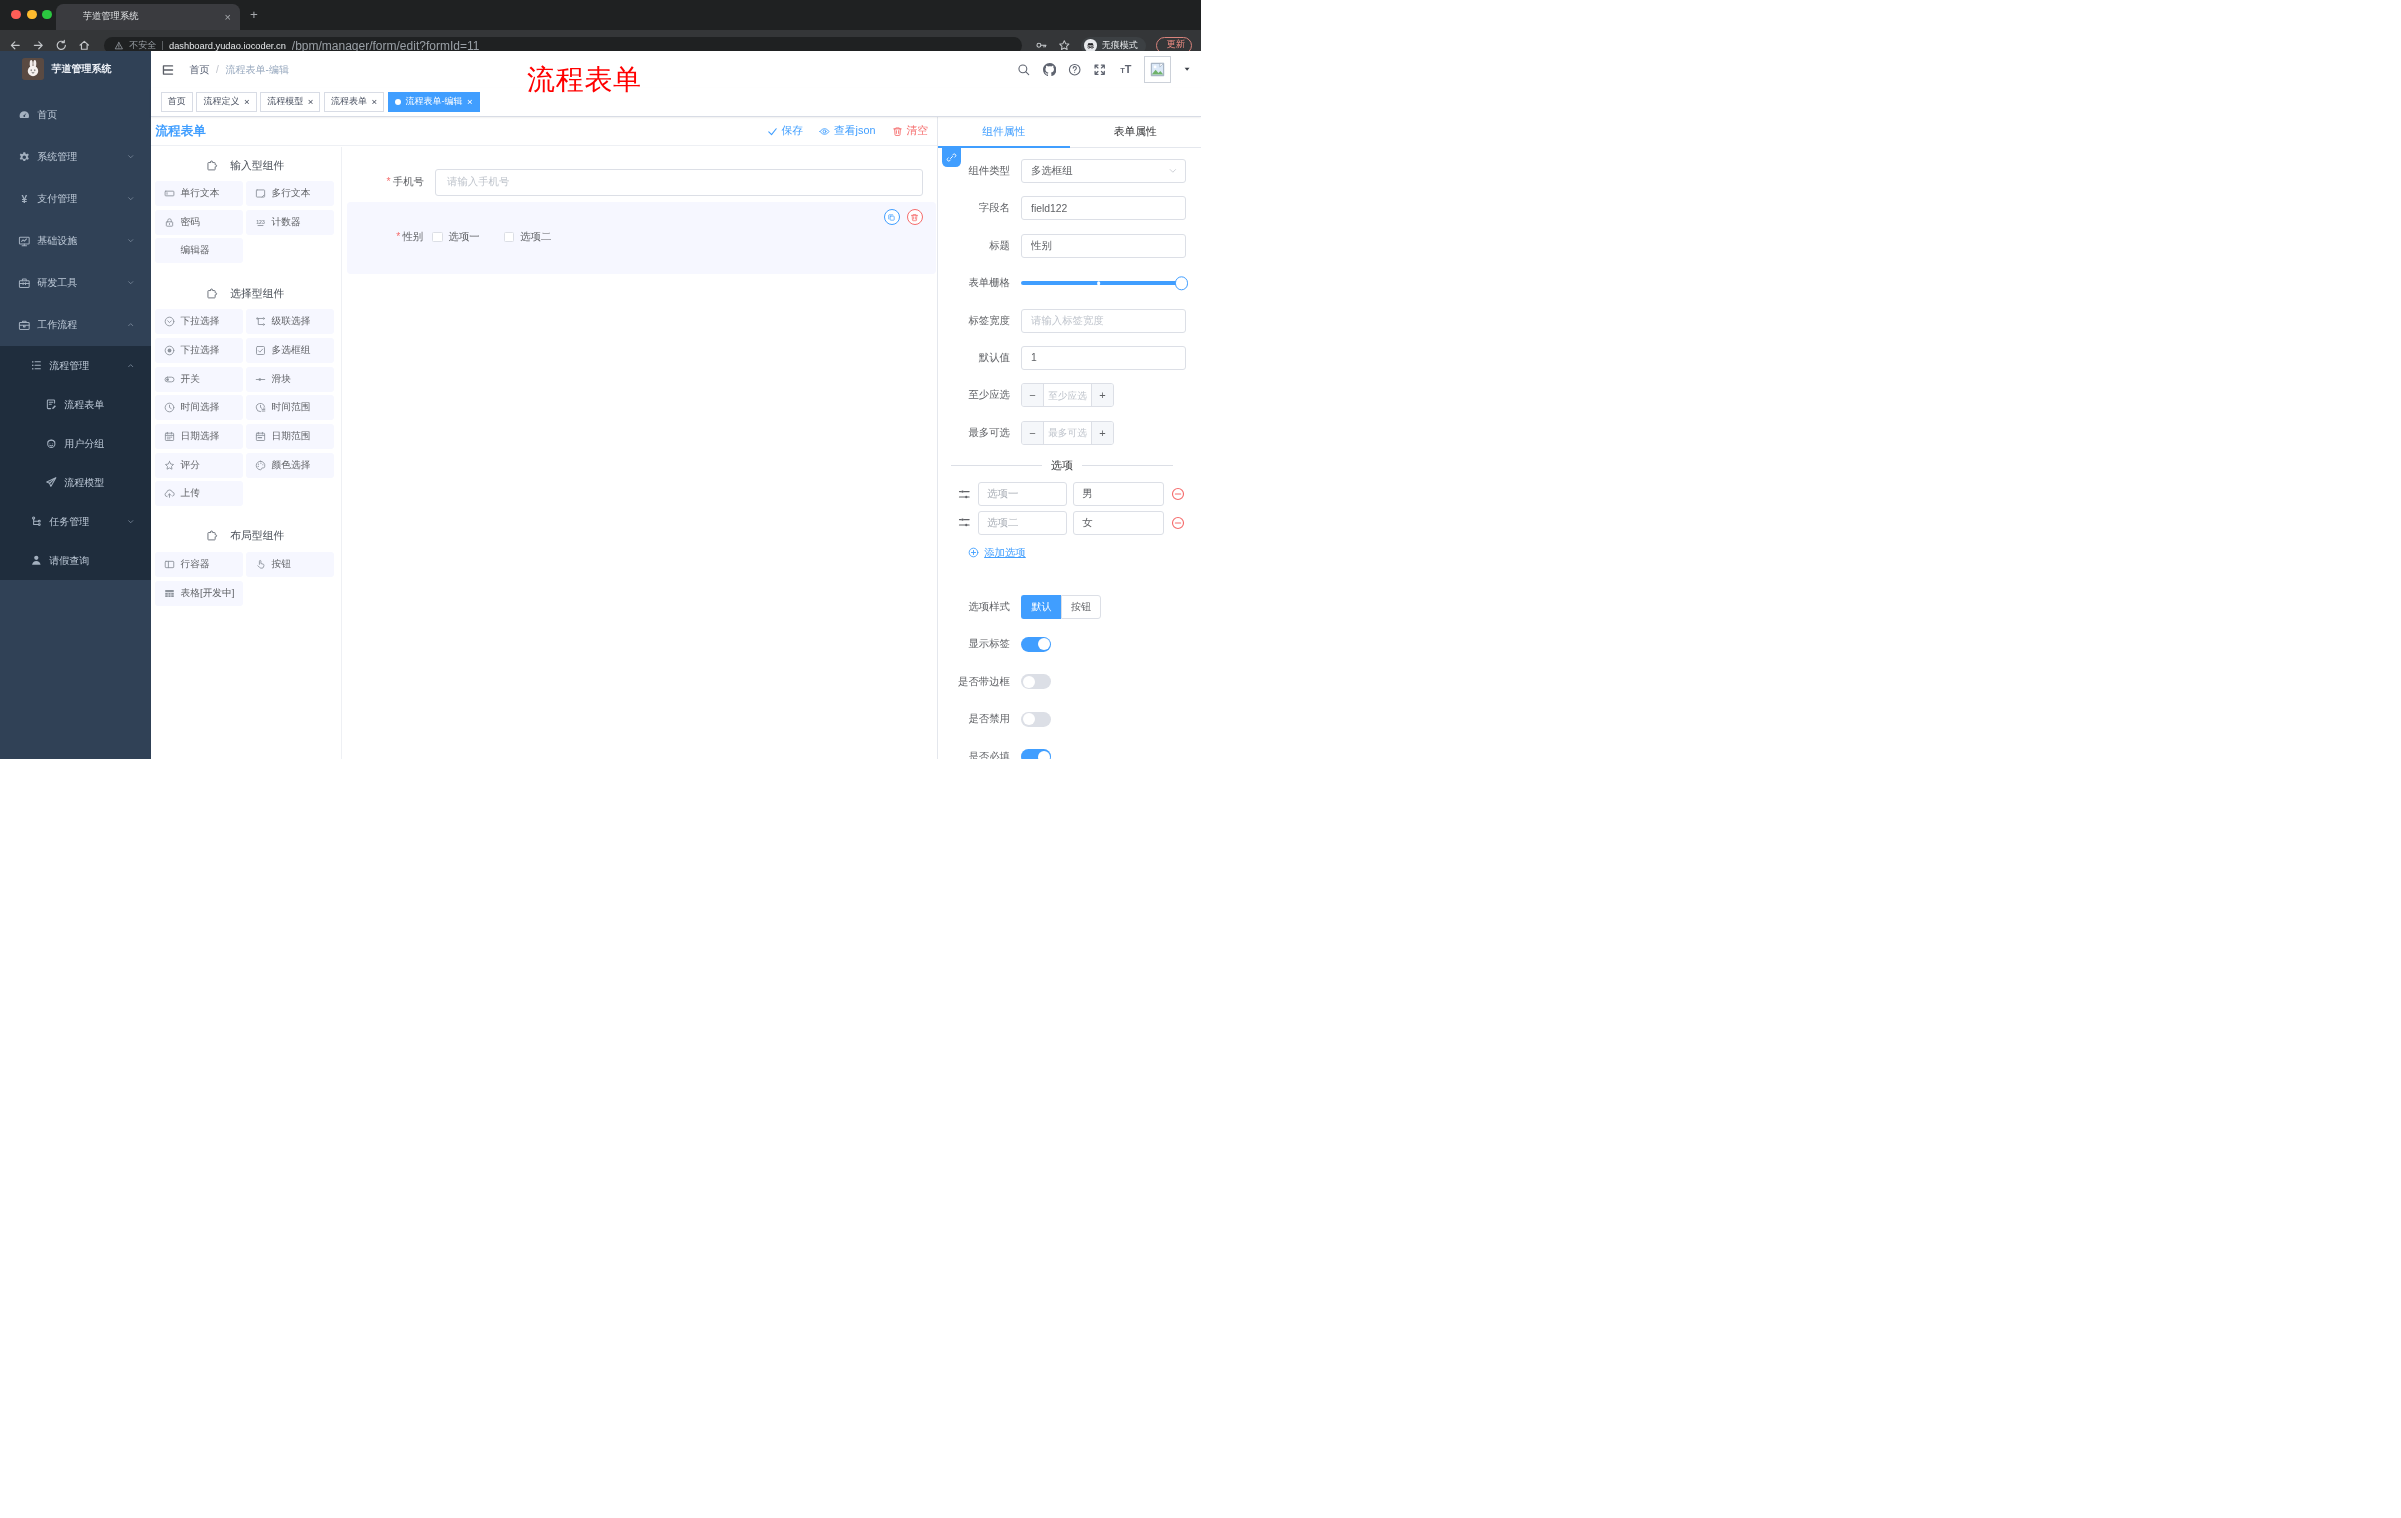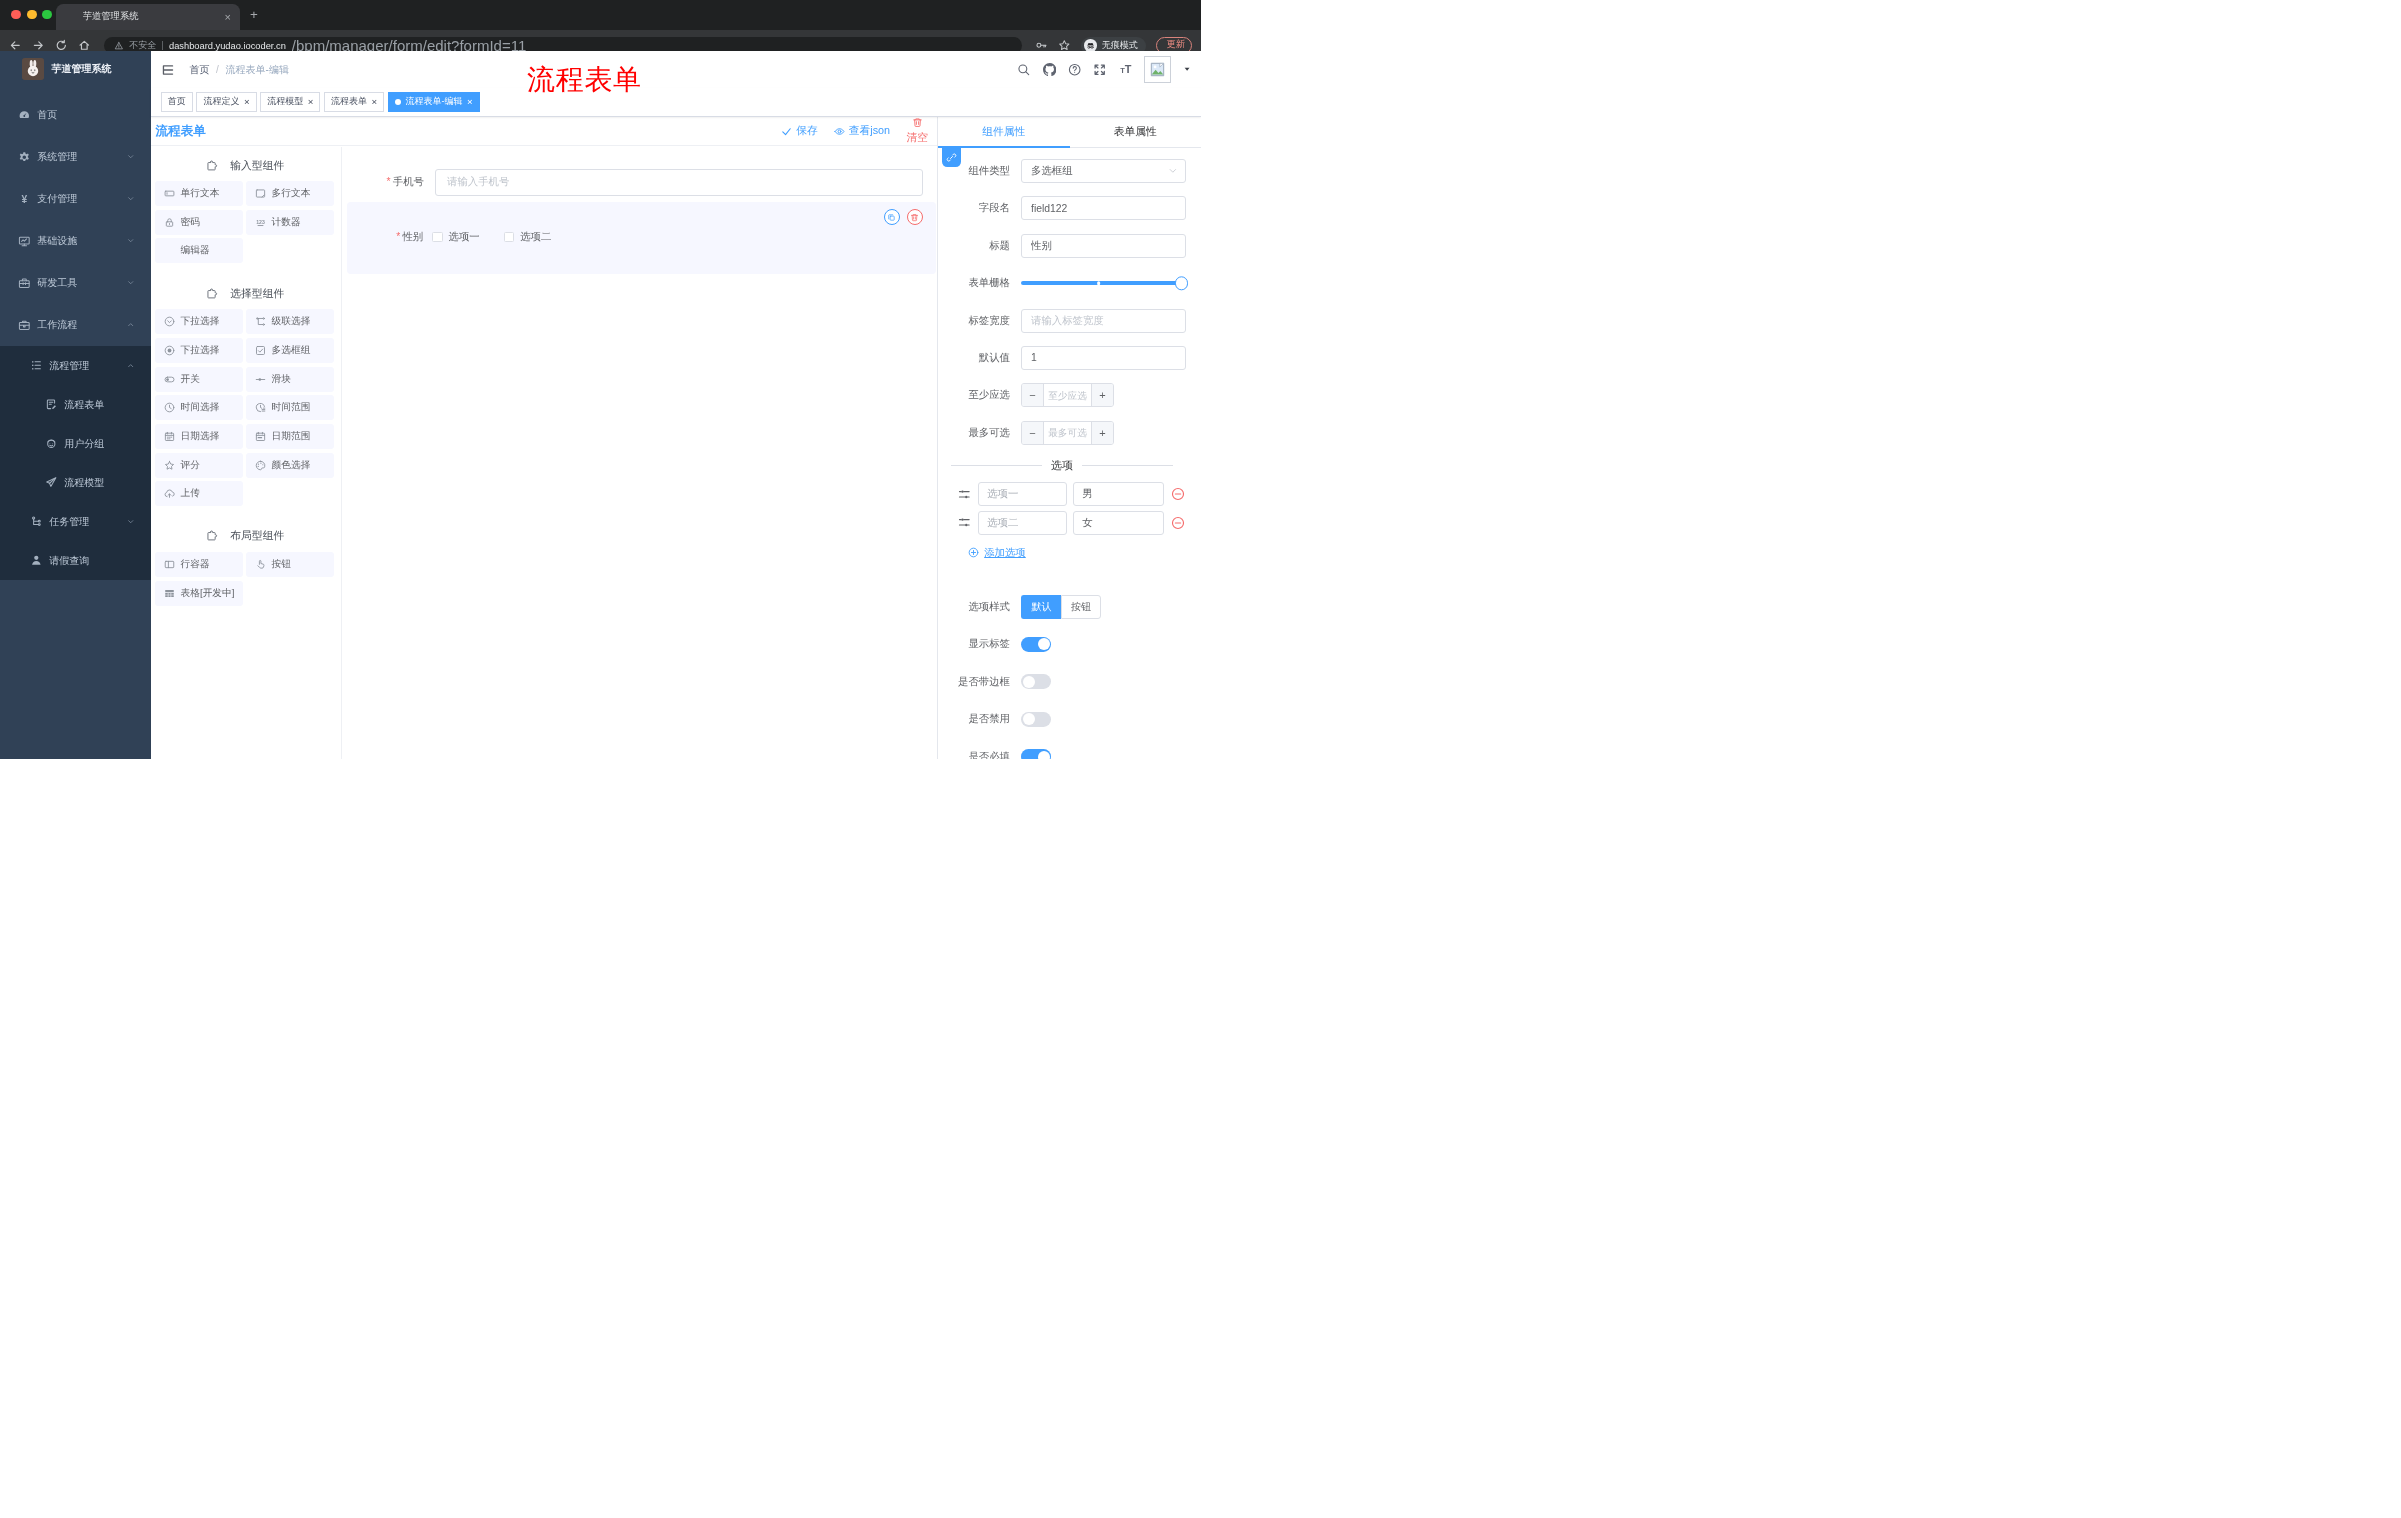--- a/index.html
+++ b/index.html
@@ -18,21 +18,21 @@
   .btab .ttl { flex:1; color:#e4e6e8; font-size:9.3px; white-space:nowrap; overflow:hidden; }
   .tabx { color:#a6a9ad; font-size:11px; cursor:pointer; }
   .newtab { position:absolute; left:250px; top:6.7px; color:#a6a9ad; font-size:13.4px; cursor:pointer; }
   .urlrow { position:absolute; top:30px; left:0; right:0; height:31px; background:#343638; display:flex; align-items:center; padding:0 9px; gap:10.4px; }
   .nicn { width:12.6px; height:12.6px; color:#c3c6c9; cursor:pointer; }
   .urlpill { flex:1; height:17px; background:#1f2122; border-radius:9px; display:flex; align-items:center; padding:0 9.7px; margin:0 3px; gap:6px; min-width:0; }
   .urlpill .warn { width:9.7px; height:9.7px; color:#9aa0a6; }
   .sec { color:#9aa0a6; font-size:9px; }
   .pdiv { width:0.7px; height:9.7px; background:#5c6063; }
   .host { color:#e6e8ea; font-size:9.3px; }
-  .upath { color:#9aa0a6; font-size:15px; white-space:nowrap; overflow:hidden;text-align:center; }
+  .upath { color:#9aa0a6; font-size:12px; white-space:nowrap; overflow:hidden;text-align:center; }
   .incog { height:18px; background:#3c4043; border-radius:9px; display:flex; align-items:center; gap:5.2px; padding:0 8.2px 0 3px; cursor:default; }
   .incircle { width:12.6px; height:12.6px; background:#e8eaed; border-radius:50%; display:flex; align-items:center; justify-content:center; }
   .incircle .icn { width:9px; height:9px; }
   .incog span { color:#e6e8ea; font-size:9px; }
   .updatepill { height:16.3px; border:0.7px solid #d9837c; border-radius:9px; color:#ee8d84; display:flex; align-items:flex-end; gap:5.2px; padding:0 6px 0 9px; font-size:9.3px; cursor:pointer;flex-direction:column; }
   .updatepill .icn { width:9px; height:9px; }
 
   
   .sidebar { position:absolute; top:51px; left:0; width:151px; bottom:0; background:#304156; }
   .logo { display:flex; align-items:center; padding:7.4px 0 0 22px; gap:7.4px; }
@@ -518,21 +518,21 @@
               </div>
               <div class="dbtn" style="color: rgb(64, 158, 255);">
                 <span class="icn">
                   <svg viewBox="0 0 16 16" fill="none" stroke="currentColor" stroke-width="1.3" stroke-linecap="round" stroke-linejoin="round">
                     <path d="M1.5 8S4 3.9 8 3.9 14.5 8 14.5 8 12 12.1 8 12.1 1.5 8 1.5 8z"></path>
                     <circle cx="8" cy="8" r="2.1"></circle>
                   </svg>
                 </span>
                 <span>查看json</span>
               </div>
-              <div class="dbtn" style="color: rgb(245, 108, 108); flex-direction: column;">
+              <div class="dbtn" style="color: rgb(245, 108, 108);">
                 <span class="icn">
                   <svg viewBox="0 0 16 16" fill="none" stroke="currentColor" stroke-width="1.3" stroke-linecap="round" stroke-linejoin="round">
                     <path d="M2.5 4.2h11M5.5 4.2V2.8h5v1.4M3.8 4.2l.6 8.6a1 1 0 0 0 1 .9h5.2a1 1 0 0 0 1-.9l.6-8.6M6.4 6.8v4M9.6 6.8v4"></path>
                   </svg>
                 </span>
                 <span>清空</span>
               </div>
             </div>
         </div>
         <div class="dbody">

